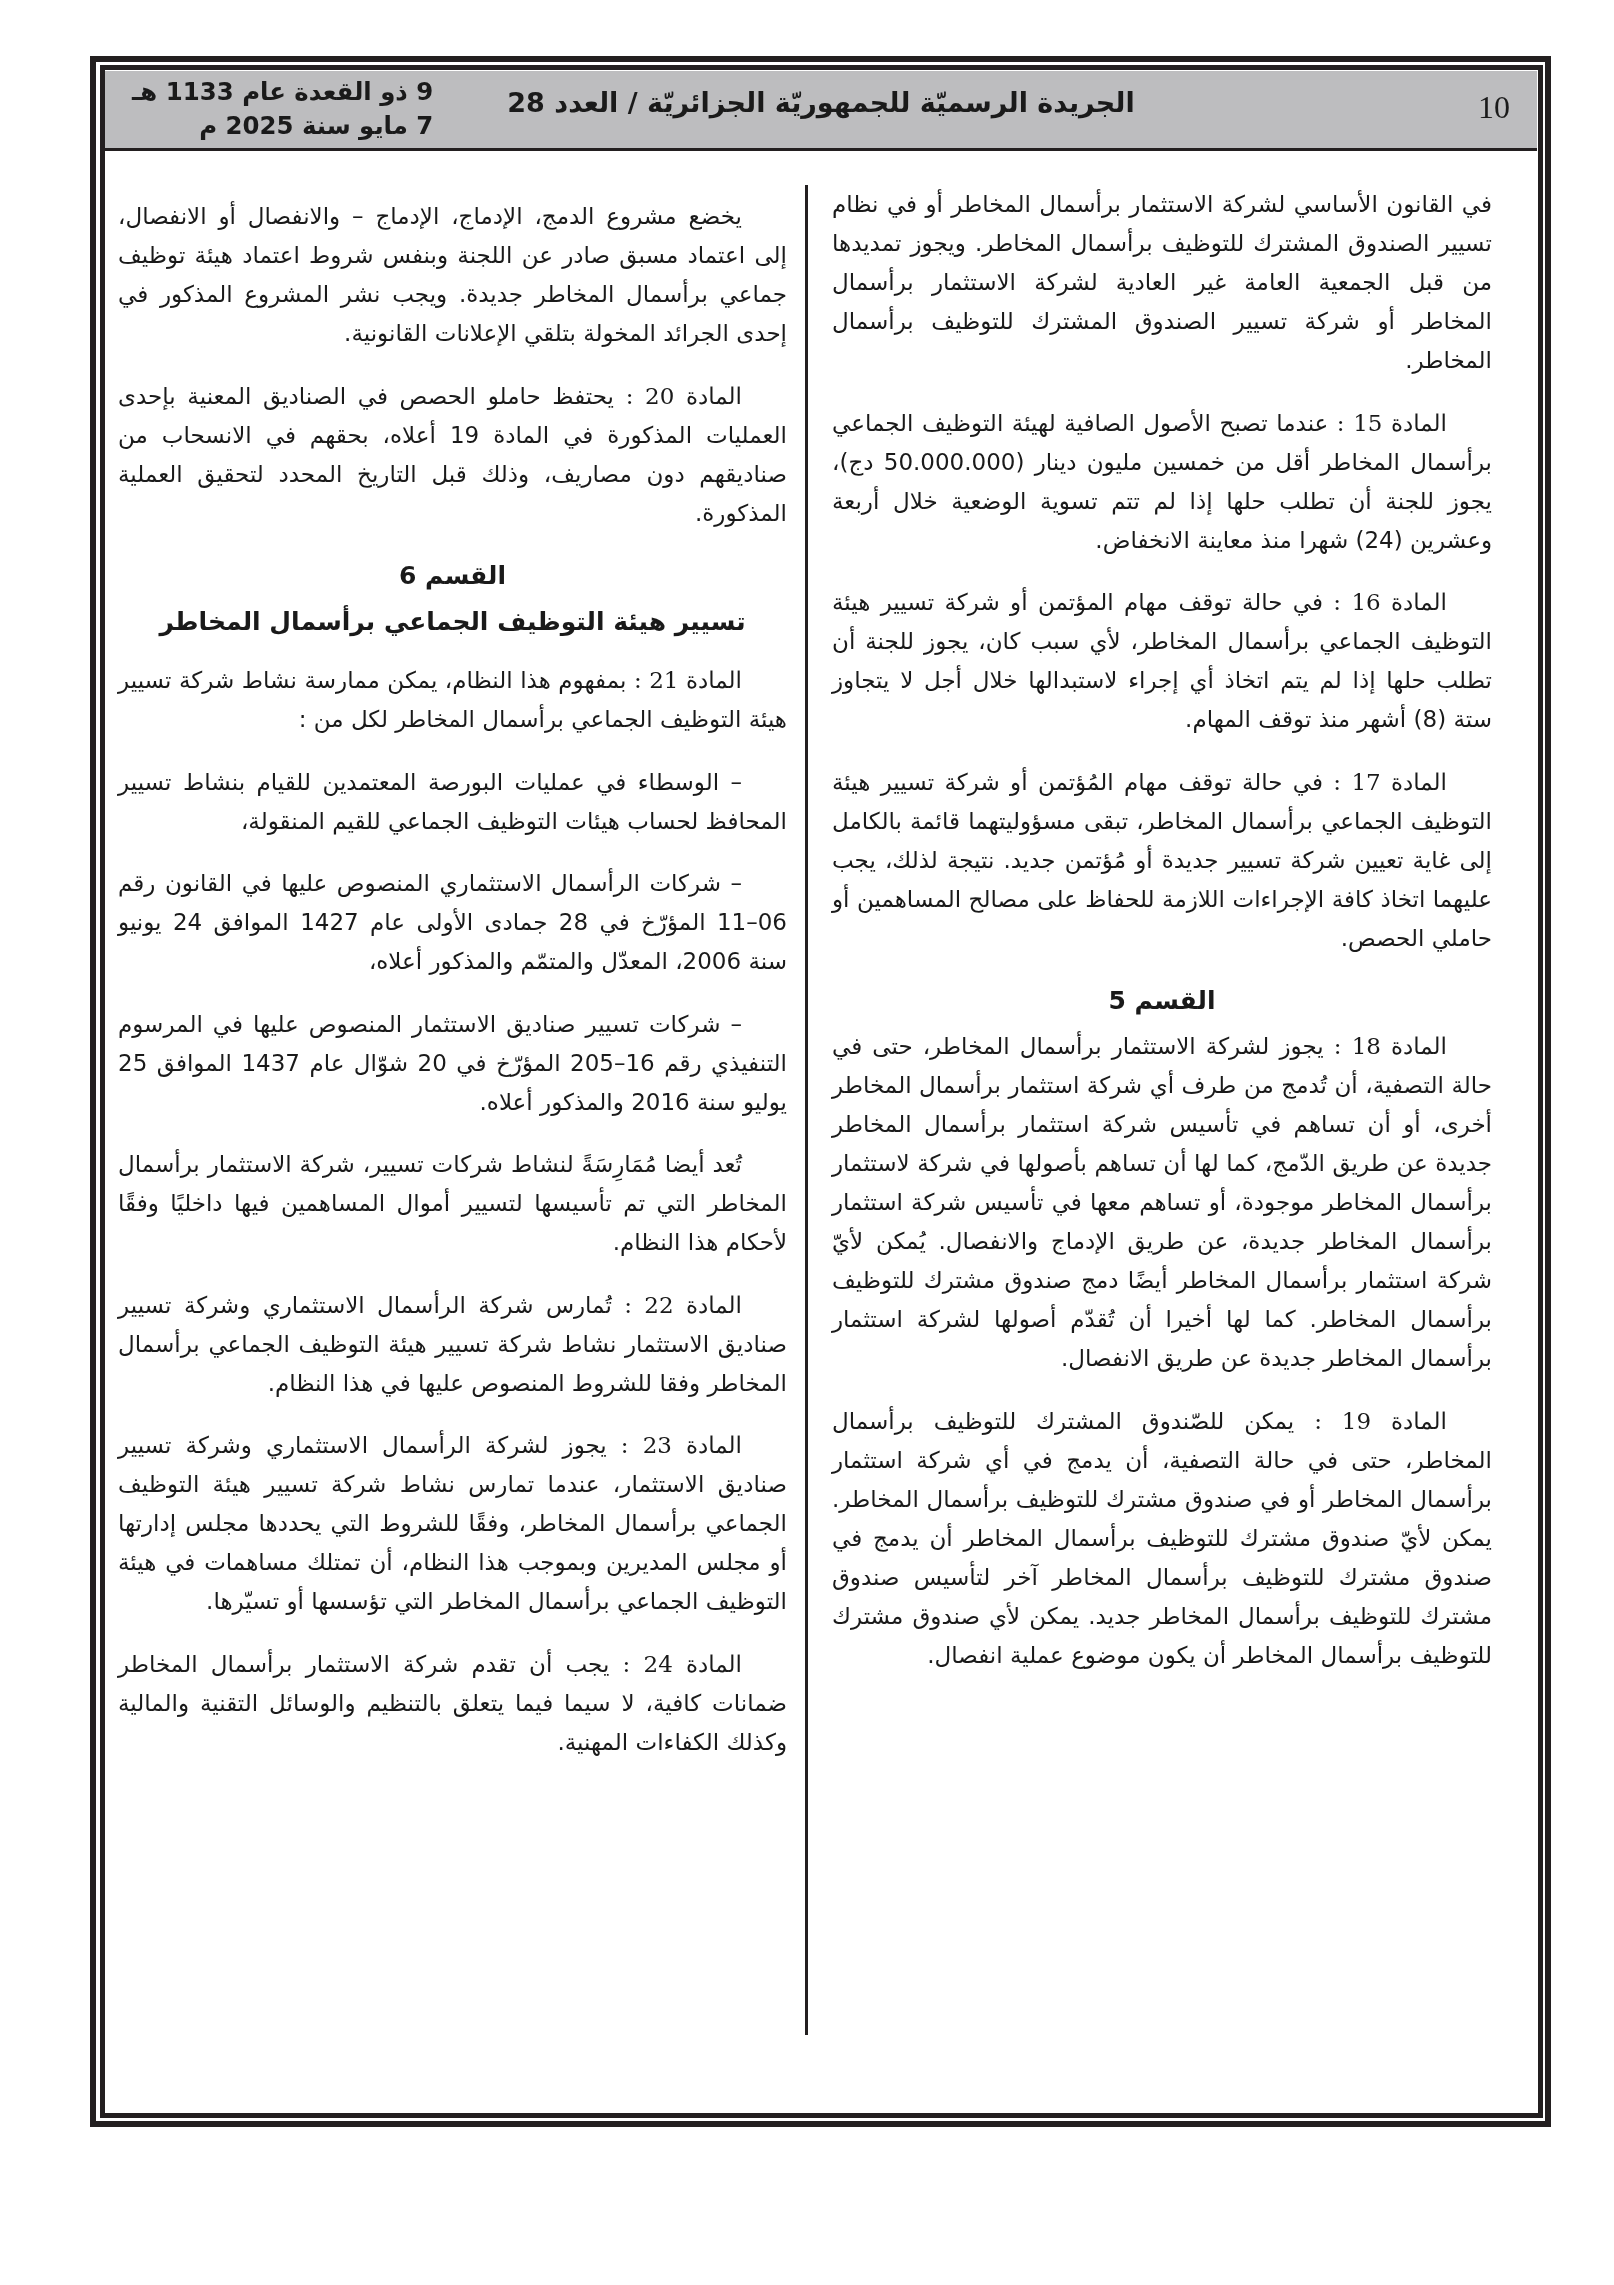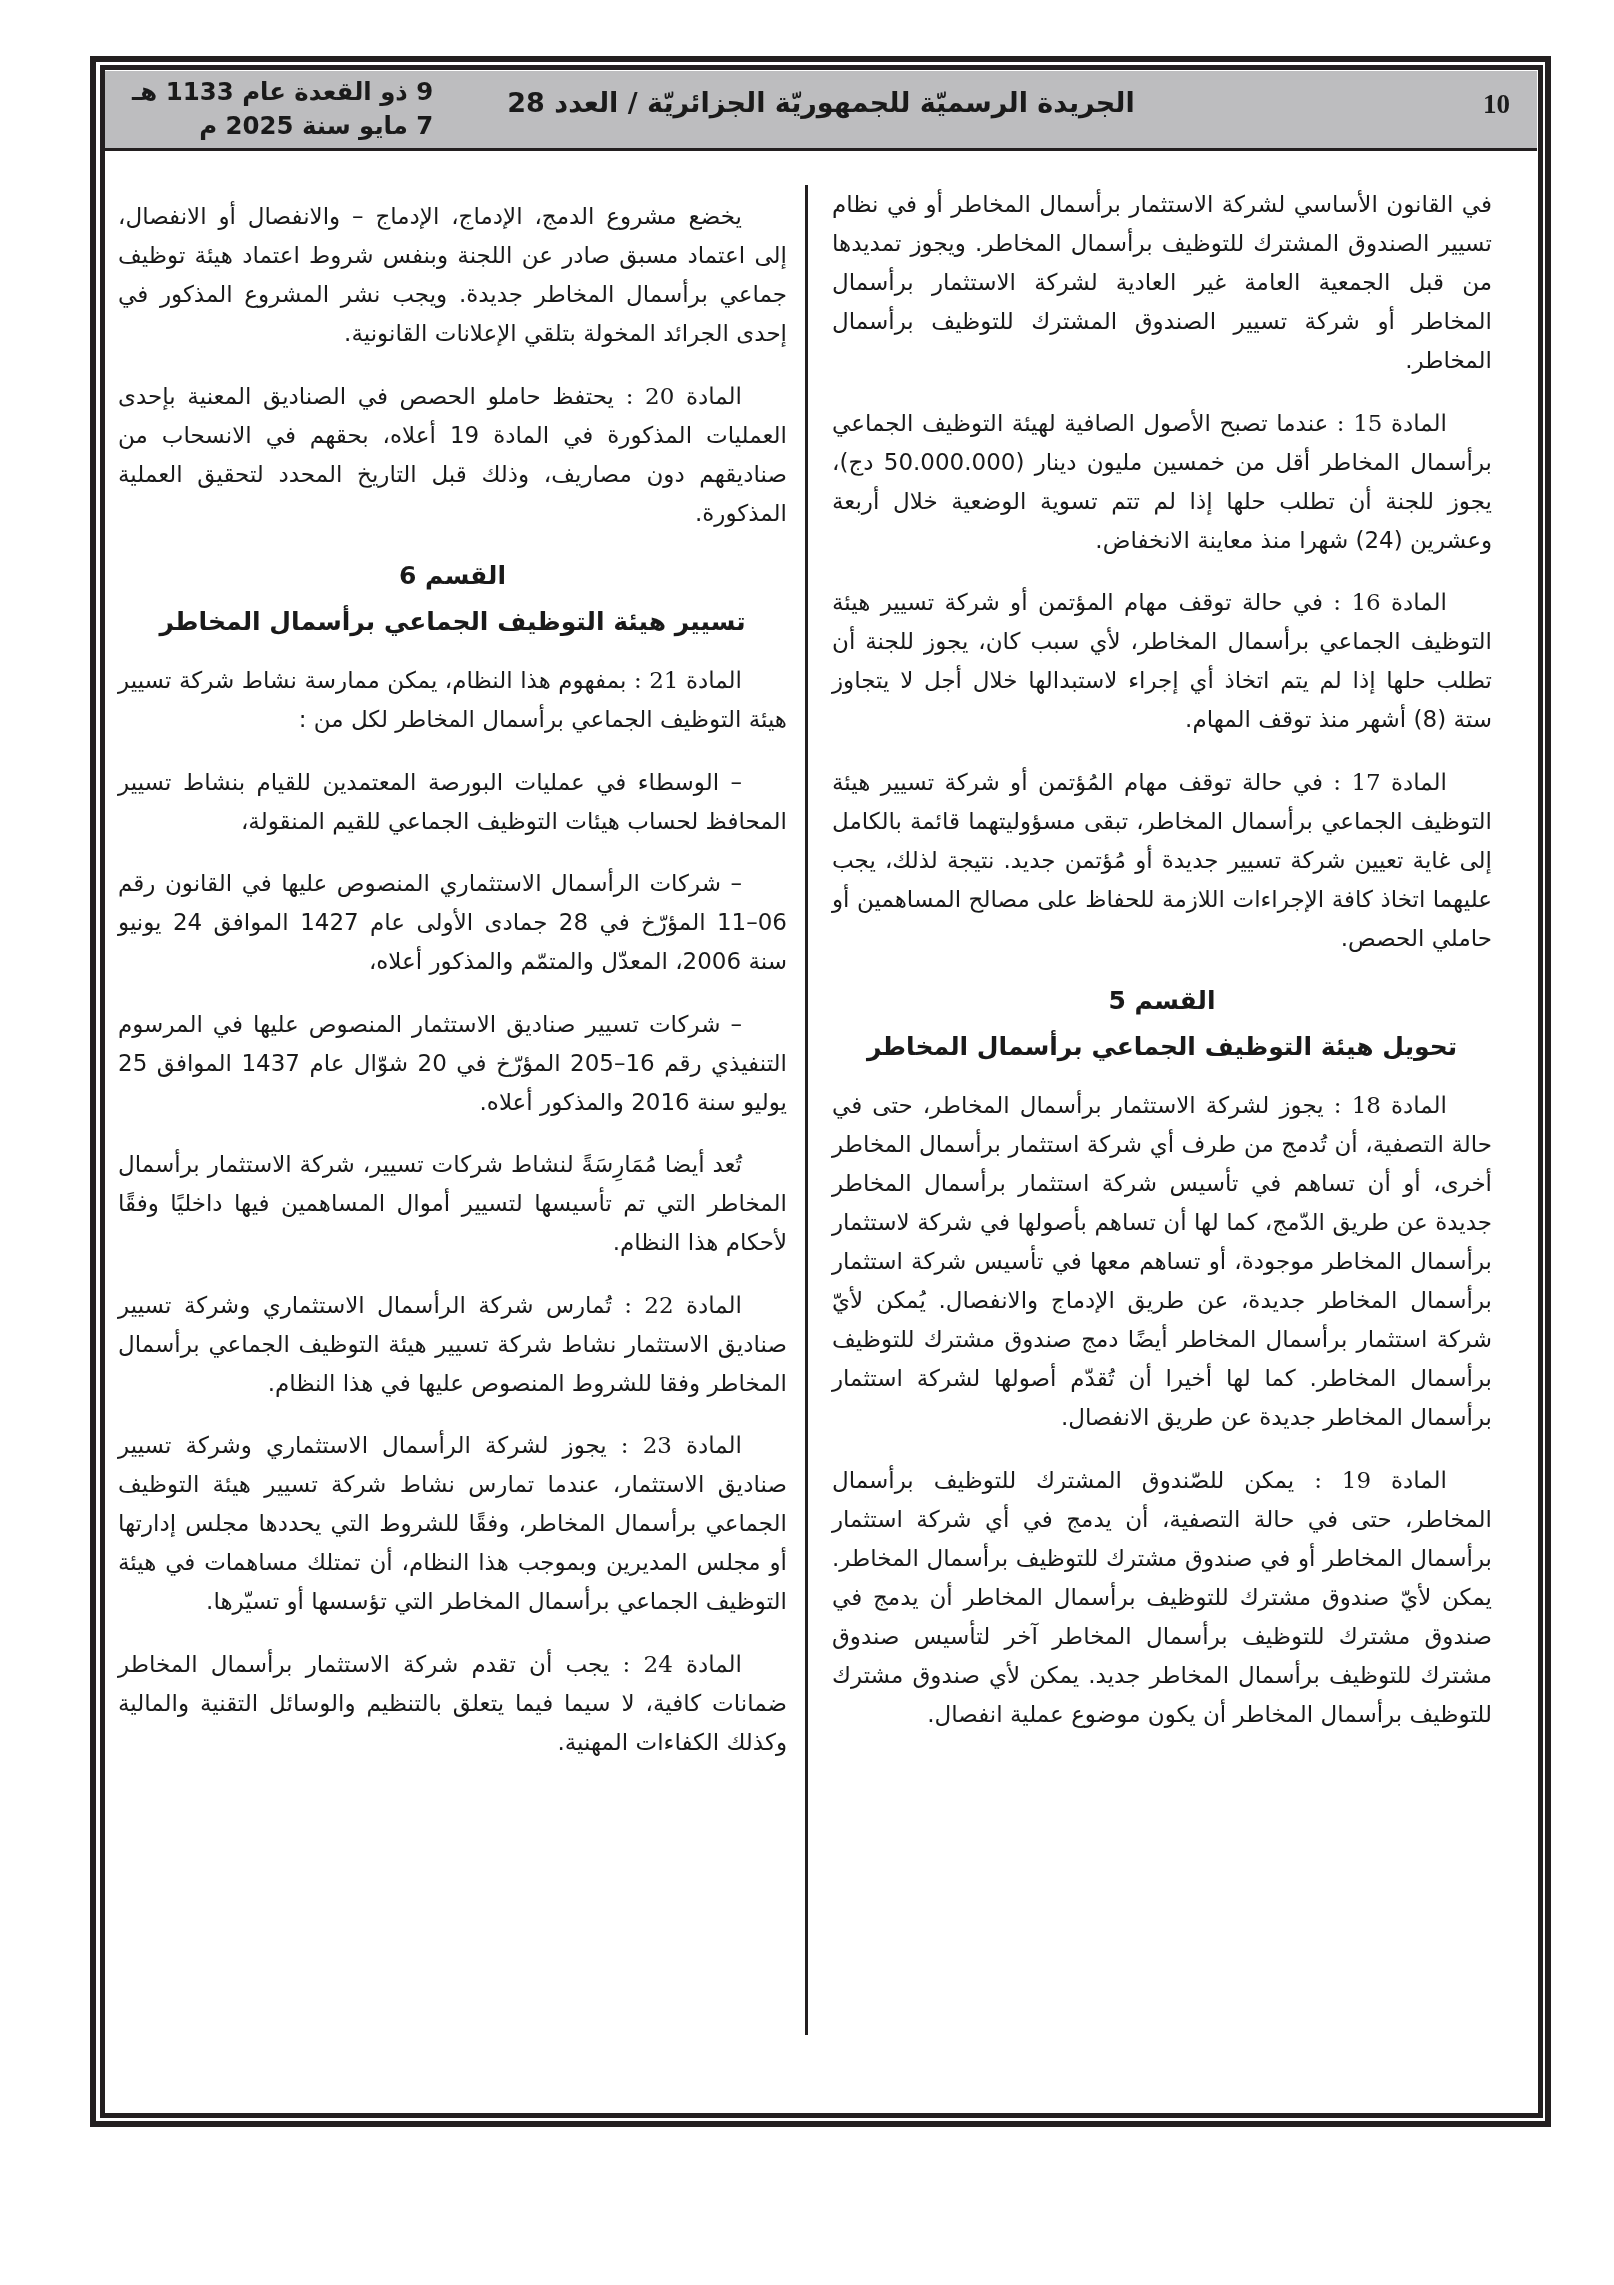--- a/index.html
+++ b/index.html
@@ -1,20 +1,20 @@
 <!DOCTYPE html>
 <html lang="ar" dir="rtl" style="font-size:14.5px"><head>
   <meta charset="utf-8">
   <style>
     html, body { margin: 0; padding: 0; background: #ffffff; }
     body { width: 1615px; height: 2285px; position: relative; overflow: hidden; font-family: "DejaVu Sans", sans-serif; color: #1a1a1a; }
     .frame-outer { position: absolute; left: 90px; top: 56px; width: 1461px; height: 2071px; border: 6.3px solid #231f20; box-sizing: border-box; }
     .frame-inner { position: absolute; left: 100px; top: 65px; width: 1443px; height: 2053px; border: 5.4px solid #231f20; box-sizing: border-box; }
     .header { position: absolute; left: 105px; top: 71px; width: 1432px; height: 80px; background: #bdbdbf; border-bottom: 3.6px solid #231f20; box-sizing: border-box; }
-    .header .page-num { position: absolute; right: 27px; top: 18px; font-family: "Liberation Serif", serif; font-weight: bold; font-size: 27px; }
+    .header .page-num { position: absolute; right: 27px; top: 18px; font-family: "Liberation Serif", serif; font-weight: normal; font-size: 32px; }
     .header .title { position: absolute; left: 0; right: 0; top: 16.3px; text-align: center; font-weight: bold; font-size: 27px; direction: rtl; }
     .header .date { position: absolute; left: 27px; top: 3.6px; text-align: right; font-weight: bold; font-size: 24.4px; line-height: 34px; direction: rtl; }
     .col-divider { position: absolute; left: 805px; top: 185px; width: 2.7px; height: 1850px; background: #231f20; }
     .column { position: absolute; top: 185px; direction: rtl; text-align: justify; font-size: 23px; line-height: 39px; }
     .col-right { left: 832px; width: 660px; }
     .col-left { left: 118px; width: 669px; margin-top: 12px; }
     .para { margin: 0 0 23.5px 0; text-align-last: right; }
     .para.indent { text-indent: 45px; }
     .art-label { font-weight: normal; font-family: "DejaVu Serif", serif; }
     .section-no { text-align: center; font-weight: bold; font-size: 25px; margin: 9px 0 7.2px 0; }
@@ -46,21 +46,20 @@
 
   <p class="para indent">
     <span class="art-label">المادة 16 :</span><span> في حالة توقف مهام المؤتمن أو شركة تسيير هيئة التوظيف الجماعي برأسمال المخاطر، لأي سبب كان، يجوز للجنة أن تطلب حلها إذا لم يتم اتخاذ أي إجراء لاستبدالها خلال أجل لا يتجاوز ستة (8) أشهر منذ توقف المهام.</span>
   </p>
 
   <p class="para indent">
     <span class="art-label">المادة 17 :</span><span> في حالة توقف مهام المُؤتمن أو شركة تسيير هيئة التوظيف الجماعي برأسمال المخاطر، تبقى مسؤوليتهما قائمة بالكامل إلى غاية تعيين شركة تسيير جديدة أو مُؤتمن جديد. نتيجة لذلك، يجب عليهما اتخاذ كافة الإجراءات اللازمة للحفاظ على مصالح المساهمين أو حاملي الحصص.</span>
   </p>
 
   <div class="section-no">القسم 5</div>
-  <div class="section-title">تحويل هيئة التوظيف الجماعي برأسمال المخاطر</div>
 
   <p class="para indent">
     <span class="art-label">المادة 18 :</span><span> يجوز لشركة الاستثمار برأسمال المخاطر، حتى في حالة التصفية، أن تُدمج من طرف أي شركة استثمار برأسمال المخاطر أخرى، أو أن تساهم في تأسيس شركة استثمار برأسمال المخاطر جديدة عن طريق الدّمج، كما لها أن تساهم بأصولها في شركة لاستثمار برأسمال المخاطر موجودة، أو تساهم معها في تأسيس شركة استثمار برأسمال المخاطر جديدة، عن طريق الإدماج والانفصال. يُمكن لأيّ شركة استثمار برأسمال المخاطر أيضًا دمج صندوق مشترك للتوظيف برأسمال المخاطر. كما لها أخيرا أن تُقدّم أصولها لشركة استثمار برأسمال المخاطر جديدة عن طريق الانفصال.</span>
   </p>
 
   <p class="para indent">
     <span class="art-label">المادة 19 :</span><span> يمكن للصّندوق المشترك للتوظيف برأسمال المخاطر، حتى في حالة التصفية، أن يدمج في أي شركة استثمار برأسمال المخاطر أو في صندوق مشترك للتوظيف برأسمال المخاطر. يمكن لأيّ صندوق مشترك للتوظيف برأسمال المخاطر أن يدمج في صندوق مشترك للتوظيف برأسمال المخاطر آخر لتأسيس صندوق مشترك للتوظيف برأسمال المخاطر جديد. يمكن لأي صندوق مشترك للتوظيف برأسمال المخاطر أن يكون موضوع عملية انفصال.</span>
   </p>
 </div>
 

